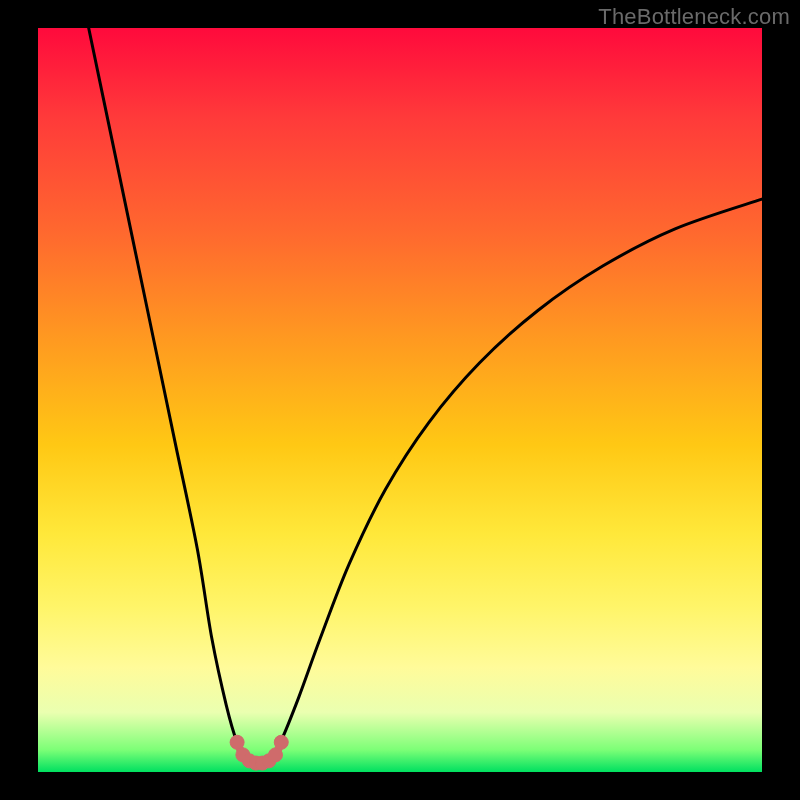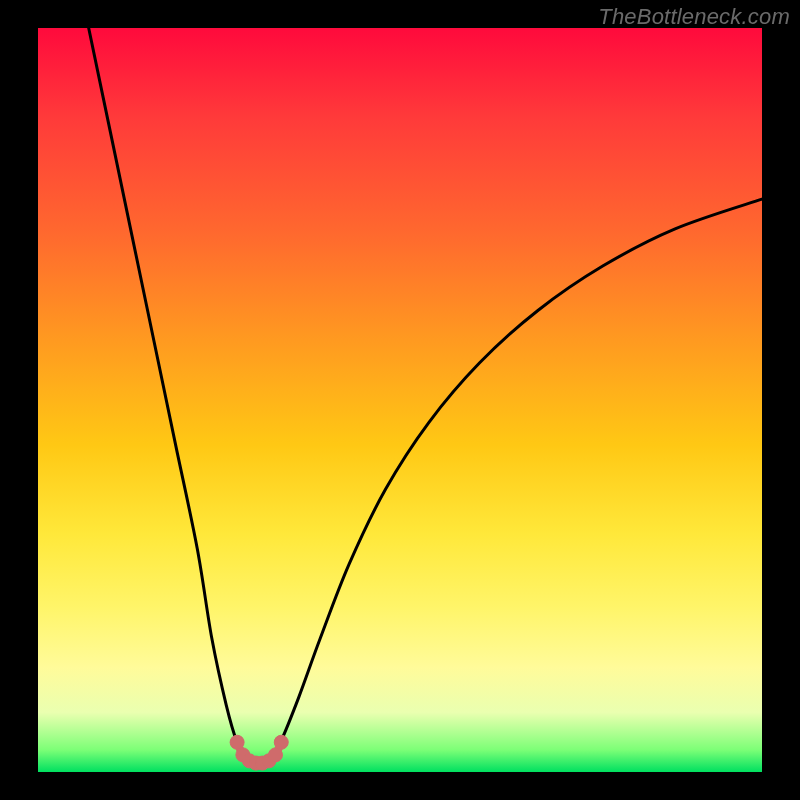--- a/index.html
+++ b/index.html
@@ -11,21 +11,20 @@
     overflow: hidden;
     font-family: Arial, Helvetica, sans-serif;
   }
   .frame {
     position: absolute;
     left: 0;
     top: 0;
     width: 800px;
     height: 800px;
     background: #000;
-    font-style: italic;
   }
   .plot {
     position: absolute;
     left: 38px;
     top: 28px;
     width: 724px;
     height: 744px;
     background: linear-gradient(to bottom,
       #ff0a3c 0%,
       #ff3a3a 12%,

